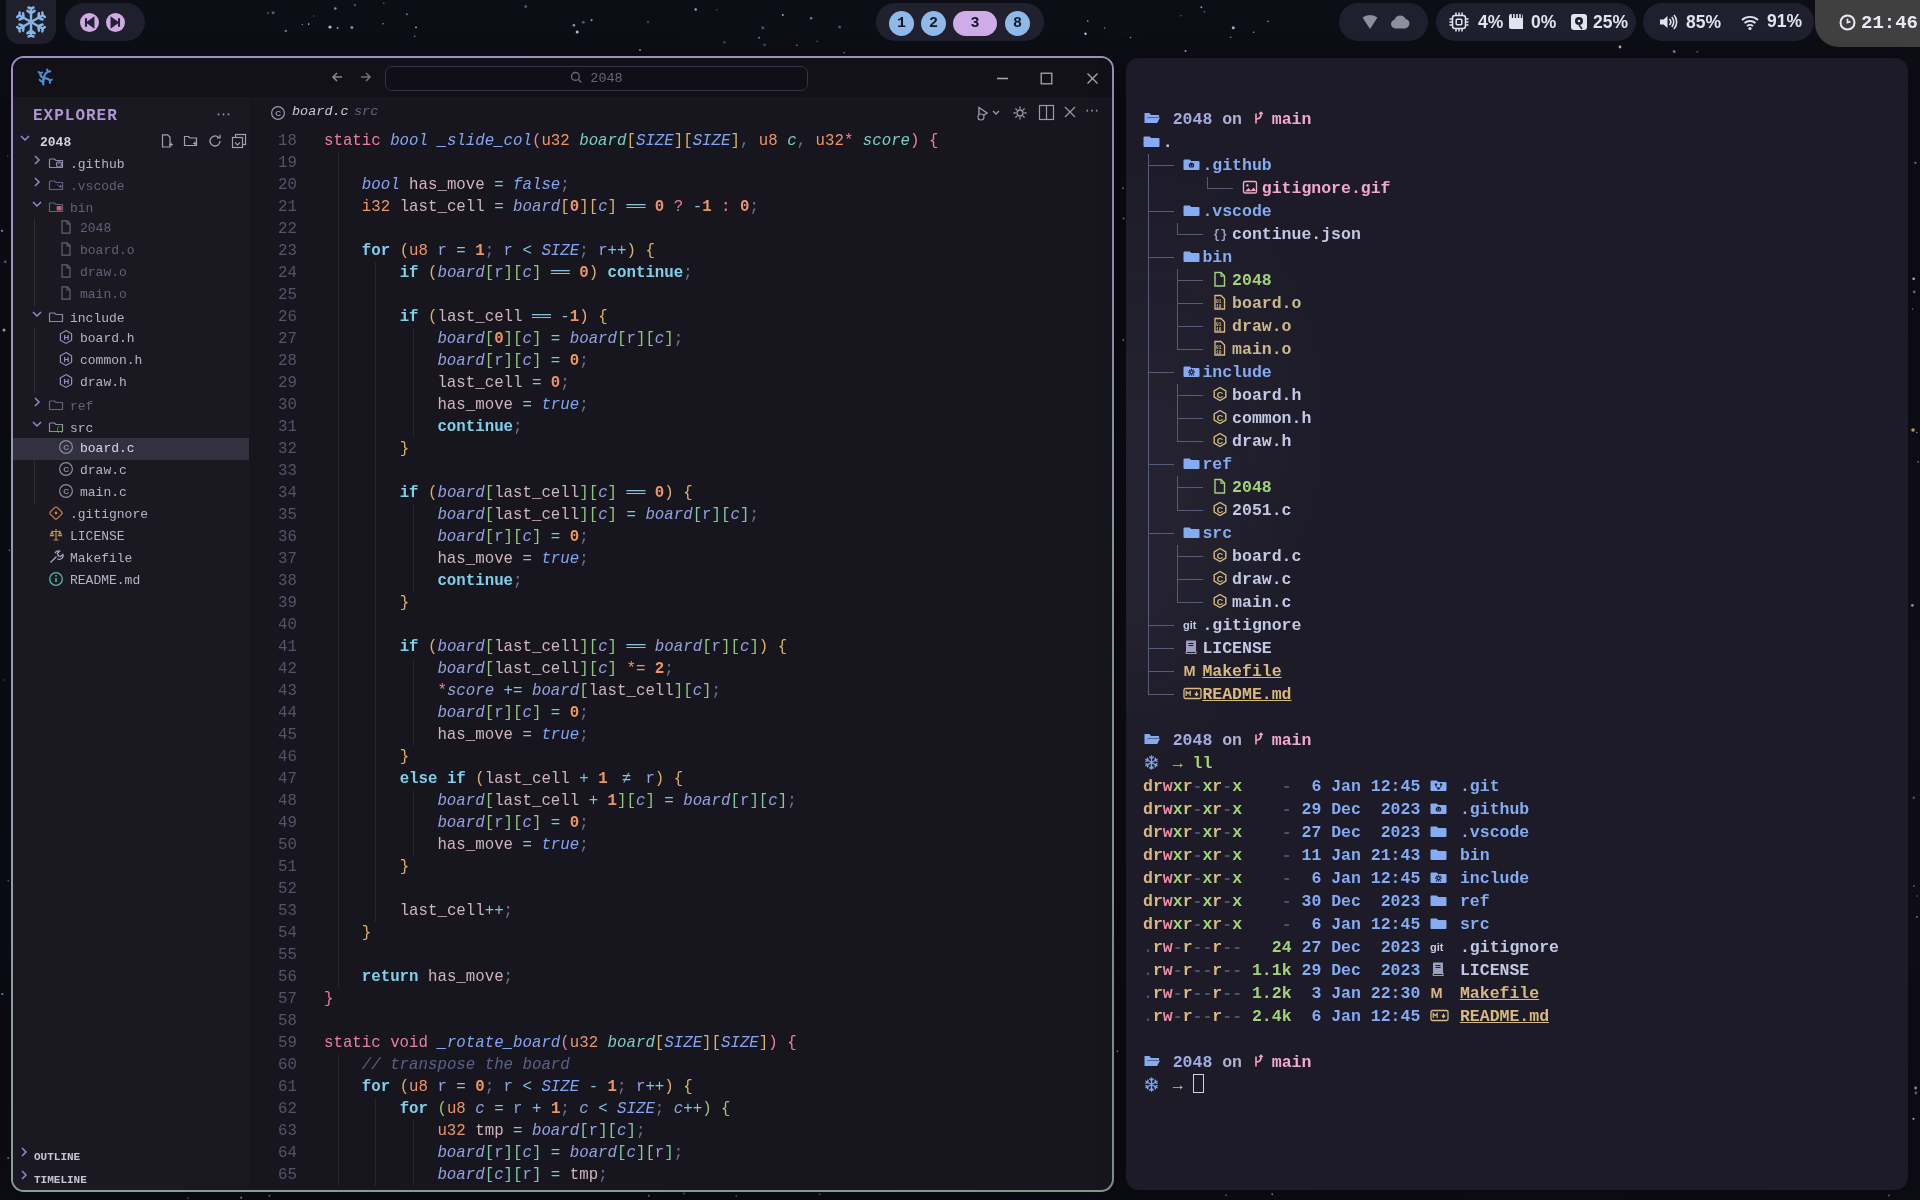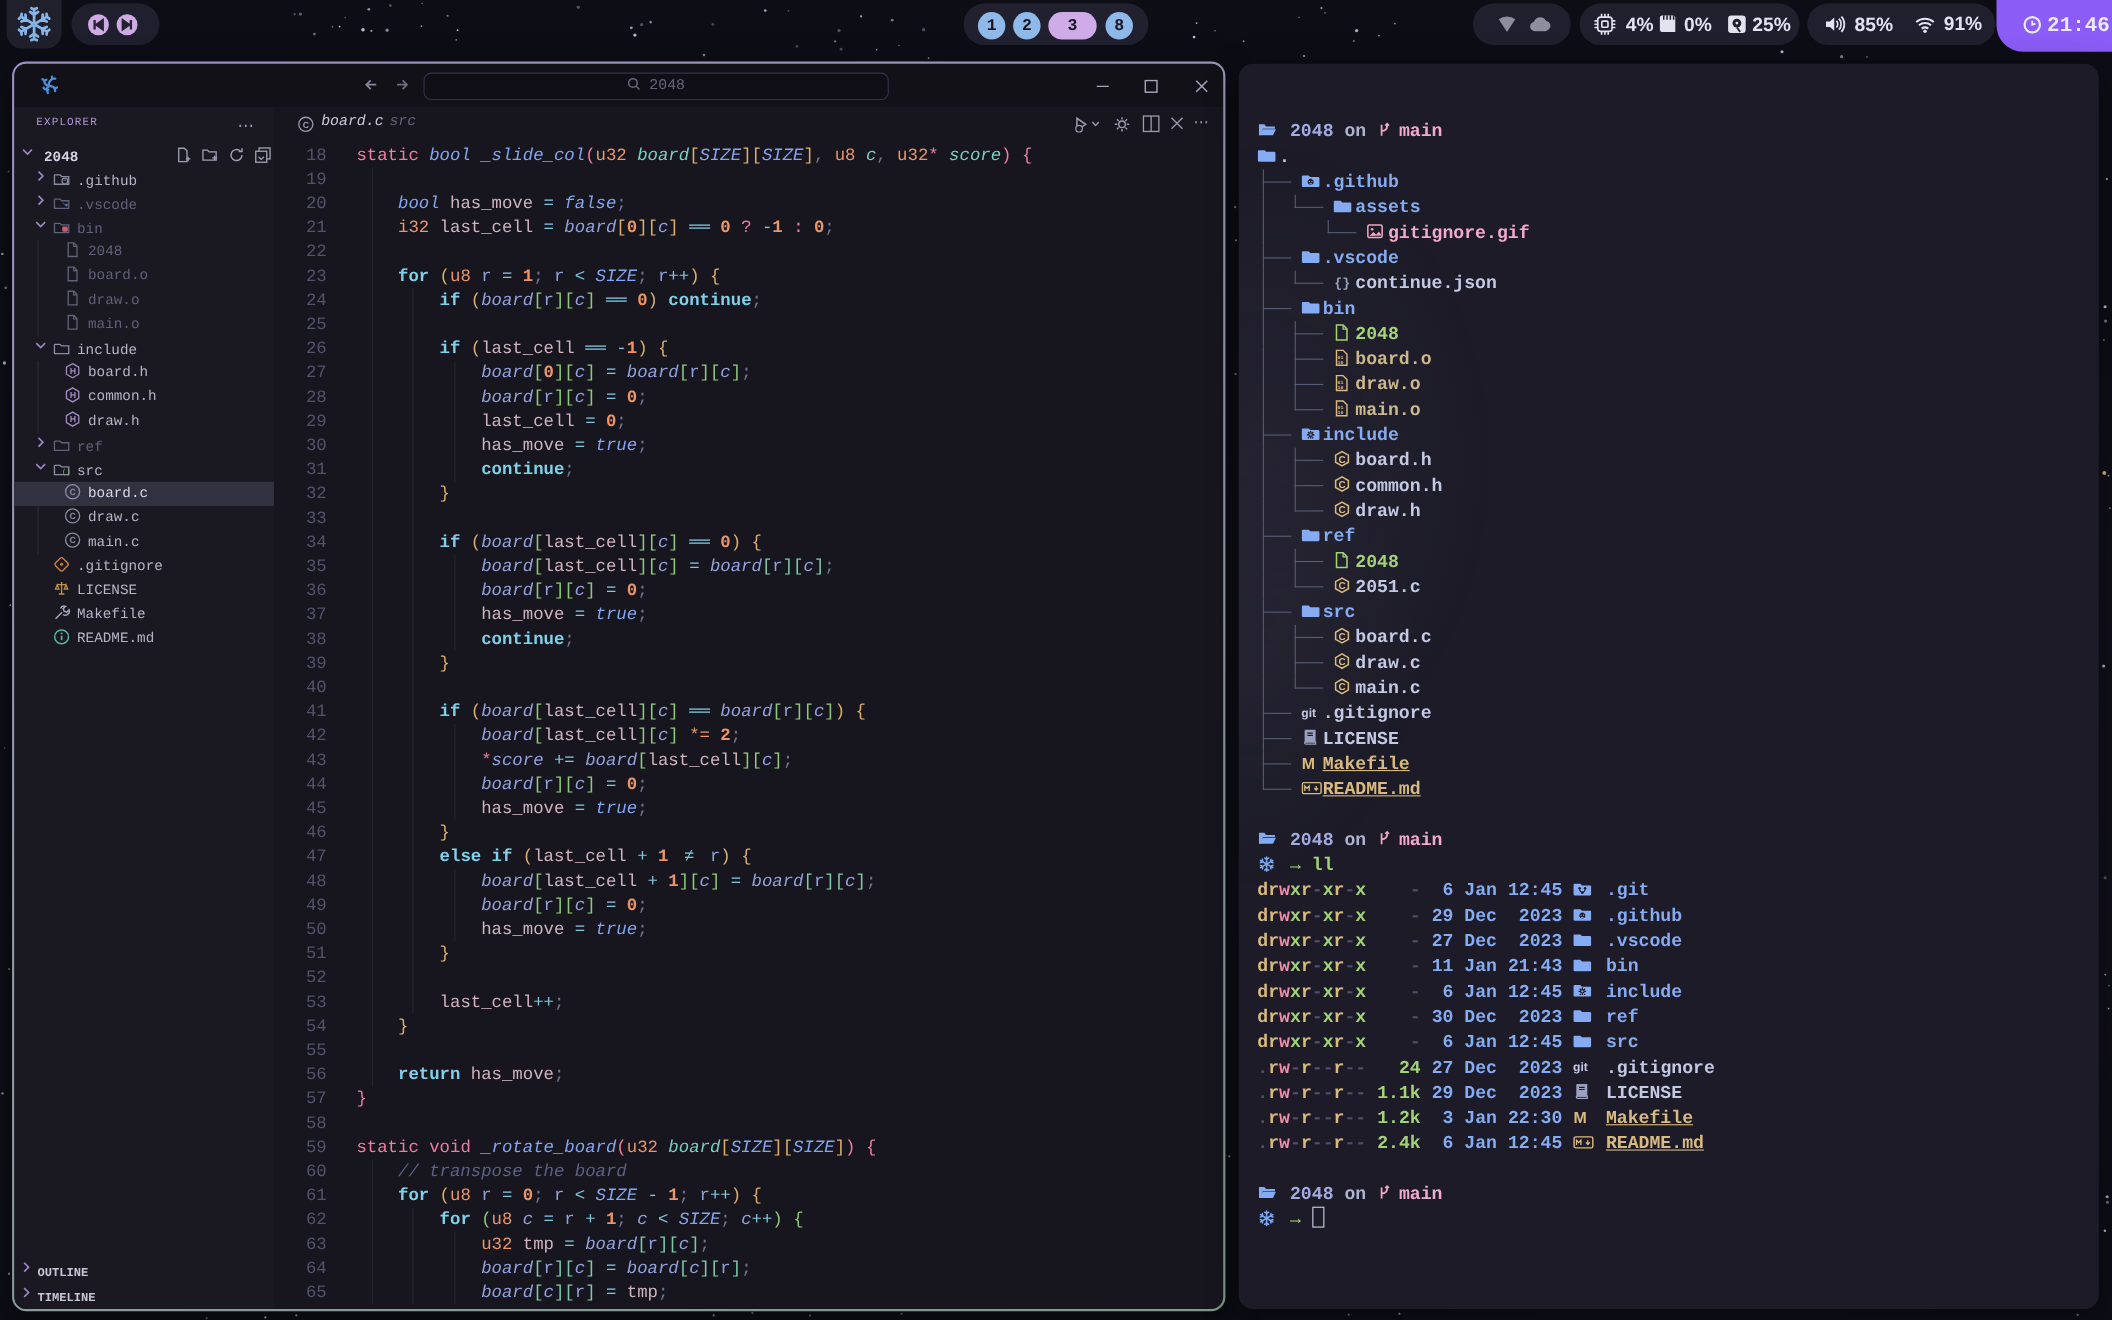--- a/index.html
+++ b/index.html
@@ -7,31 +7,31 @@
 
 .pill{position:absolute;background:#1f1f2d;border-radius:19px;top:3px;height:38px}
 #logoTile{position:absolute;left:6px;top:0;width:50px;height:44px;background:#20202c;border-radius:0 0 14px 14px}
 #mediaP{left:65px;width:80px}
 .mbtn{position:absolute;top:10px;width:19px;height:19px;border-radius:50%;background:#cfabe3}
 #wsP{left:876px;width:168px;background:#20202e}
 .wsc{position:absolute;top:10.5px;width:25px;height:25px;border-radius:13px;background:#8fb9e8;color:#161622;font-weight:bold;font-size:15px;text-align:center;line-height:25px;font-family:"Liberation Mono",monospace}
 #m1{left:1339px;width:89px}
 #m2{left:1436px;width:200px}
 #m3{left:1643px;width:171px}
-#clockP{position:absolute;left:1815px;top:0;width:105px;height:47px;background:#8b5cf6;border-radius:0 0 0 24px}
+#clockP{position:absolute;left:1815px;top:0;width:105px;height:47px;background:#404040;border-radius:0 0 0 24px}
 .bartxt{position:absolute;color:#e2e3ef;font-weight:bold;font-size:17.5px;top:12px}
 
 #vsw{position:absolute;left:11px;top:56px;width:1103px;height:1136px;border-radius:13px;padding:2px;background:linear-gradient(160deg,#a08fc5 0%,#919ca9 55%,#7d9a8a 100%);box-shadow:0 8px 30px rgba(0,0,0,.45)}
 #vsin{width:100%;height:100%;border-radius:11px;background:#17161f;overflow:hidden;position:relative}
 #titlebar{position:absolute;left:0;top:0;width:100%;height:39px;background:#121118}
 #sidebar{position:absolute;left:0;top:39px;width:236px;height:1093px;background:#1a1922}
 #searchbox{position:absolute;left:372px;top:8px;width:423px;height:25px;border:1px solid #33334a;border-radius:7px;background:#100f17;color:#666679;font-family:"Liberation Mono",monospace;font-size:13.5px;text-align:center;line-height:24px}
 .wbtn{position:absolute;top:14px;color:#a6a6ba}
 
-.sect{position:absolute;color:#b195d5;font-size:10px;font-weight:normal;letter-spacing:1px;font-family:"Liberation Mono",monospace}
+.sect{position:absolute;color:#b195d5;font-size:16px;font-weight:bold;letter-spacing:1px;font-family:"Liberation Mono",monospace}
 .srow{position:absolute;left:0;width:236px;height:22px;line-height:22px;font-family:"Liberation Mono",monospace;font-size:13px;color:#b4b4c6;white-space:pre}
 .srow .ic{display:inline-block;width:16px;height:16px;vertical-align:-3px;margin-right:6px}
 .dim{color:#60607a}
 .chev{display:inline-block;width:16px;text-align:center;color:#9d86c8}
 .sel{background:#32313f}
 .sguide{position:absolute;width:1px;background:rgba(255,255,255,.09)}
 
 #tabbar{position:absolute;left:236px;top:39px;width:863px;height:33px;background:#17161f}
 
 #code{position:absolute;left:236px;top:72px;width:863px;height:1060px;font-family:"Liberation Mono",monospace;font-size:15.75px;line-height:22px;white-space:pre}
@@ -476,23 +476,21 @@
             <path d="M9 6V2.2M7.2 4l1.8-1.8L10.8 4" stroke="#f0a8c5" stroke-width="1.3" fill="none"></path>
           </svg></span> <span class="tc2">main</span></div><div class="trow"><span class="ti" style="width:2ch"><svg width="17" height="17" viewBox="0 0 17 17" style="display:inline">
             <path d="M1.5 3.5h5.2L8.2 5h7.3a1 1 0 0 1 1 1v7a1 1 0 0 1-1 1h-14a1 1 0 0 1-1-1V4.5a1 1 0 0 1 1-1z" fill="#85abf2"></path>
           </svg></span><span class="tw">.</span></div><div class="trow"><span class="tb"></span><span class="ti" style="width:2ch"><svg width="17" height="17" viewBox="0 0 17 17" style="display:inline">
             <path d="M1.5 3.5h5.2L8.2 5h7.3a1 1 0 0 1 1 1v7a1 1 0 0 1-1 1h-14a1 1 0 0 1-1-1V4.5a1 1 0 0 1 1-1z" fill="#85abf2"></path>
             <circle cx="8.5" cy="9.3" r="2.7" fill="#1c1b27"></circle>
             <circle cx="7.4" cy="9" r=".6" fill="#85abf2"></circle>
             <circle cx="9.6" cy="9" r=".6" fill="#85abf2"></circle>
             <path d="M7.3 10.6h2.4v.9H7.3z" fill="#85abf2"></path>
             <path d="M6.2 7.6l1-1M10.8 7.6l-1-1" stroke="#85abf2" stroke-width=".8"></path>
-          </svg></span><span class="tbl">.github</span></div><div class="trow"><span class="tv"></span>  <span class="te"></span><span class="ti" style="width:2ch"><svg width="17" height="17" viewBox="0 0 17 17" style="display:inline">
-            <path d="M1.5 3.5h5.2L8.2 5h7.3a1 1 0 0 1 1 1v7a1 1 0 0 1-1 1h-14a1 1 0 0 1-1-1V4.5a1 1 0 0 1 1-1z" fill="#85abf2"></path>
-          </svg></span><span class="tbl">assets</span></div><div class="trow"><span class="tv"></span>     <span class="te"></span><span class="ti" style="width:2ch"><svg width="16" height="17" viewBox="0 0 16 17" style="display:inline">
+          </svg></span><span class="tbl">.github</span></div><div class="trow"><span class="tv"></span>     <span class="te"></span><span class="ti" style="width:2ch"><svg width="16" height="17" viewBox="0 0 16 17" style="display:inline">
             <rect x="1.5" y="2.5" width="13" height="11.5" rx="1.5" fill="none" stroke="#f0a8c5" stroke-width="1.4"></rect>
             <circle cx="5.4" cy="6.4" r="1.2" fill="#f0a8c5"></circle>
             <path d="M3 12.5l3.5-3.5 2.5 2.5 2.5-3 2.5 3.5z" fill="#f0a8c5"></path>
           </svg></span><span class="tc2">gitignore.gif</span></div><div class="trow"><span class="tb"></span><span class="ti" style="width:2ch"><svg width="17" height="17" viewBox="0 0 17 17" style="display:inline">
             <path d="M1.5 3.5h5.2L8.2 5h7.3a1 1 0 0 1 1 1v7a1 1 0 0 1-1 1h-14a1 1 0 0 1-1-1V4.5a1 1 0 0 1 1-1z" fill="#85abf2"></path>
           </svg></span><span class="tbl">.vscode</span></div><div class="trow"><span class="tv"></span>  <span class="te"></span><span class="ti" style="width:2ch"><svg width="16" height="17" viewBox="0 0 16 17" style="display:inline">
             <text x="1" y="13" font-size="12" font-weight="bold" fill="#9aa0bd" font-family="Liberation Mono">{}</text>
           </svg></span><span class="tw">continue.json</span></div><div class="trow"><span class="tb"></span><span class="ti" style="width:2ch"><svg width="17" height="17" viewBox="0 0 17 17" style="display:inline">
             <path d="M1.5 3.5h5.2L8.2 5h7.3a1 1 0 0 1 1 1v7a1 1 0 0 1-1 1h-14a1 1 0 0 1-1-1V4.5a1 1 0 0 1 1-1z" fill="#85abf2"></path>
           </svg></span><span class="tbl">bin</span></div><div class="trow"><span class="tv"></span>  <span class="tb"></span><span class="ti" style="width:2ch"><svg width="15" height="17" viewBox="0 0 15 17" style="display:inline">

